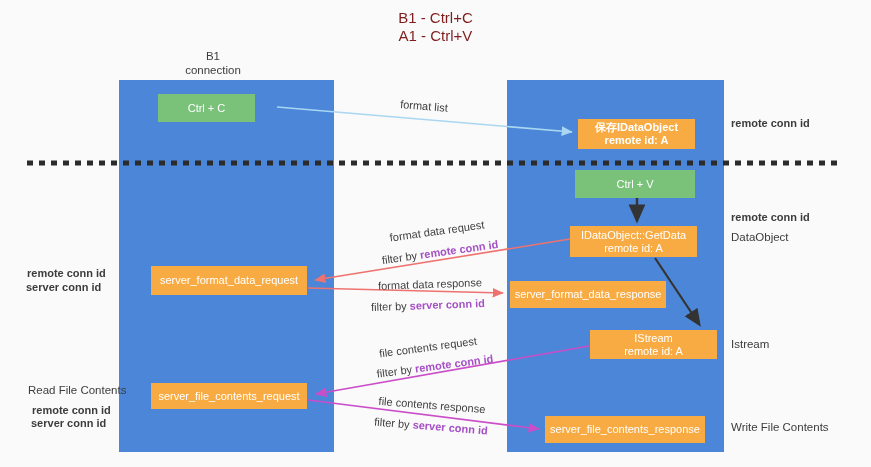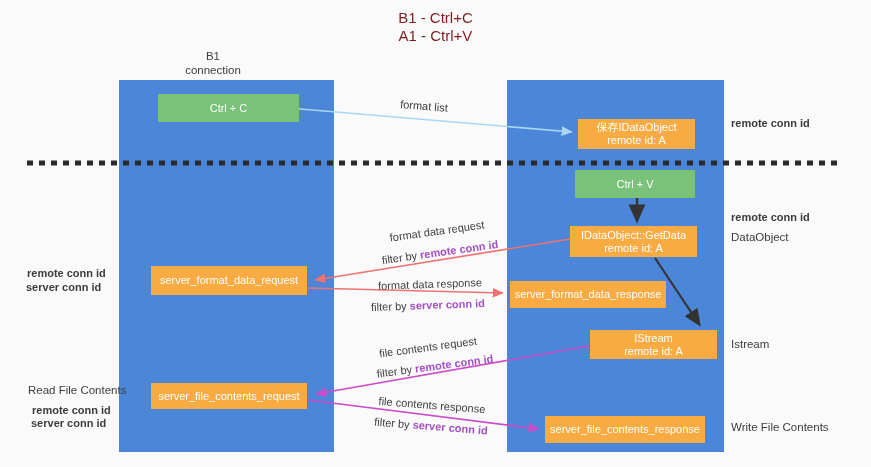--- a/index.html
+++ b/index.html
@@ -53,25 +53,25 @@
     <line x1="27" y1="163" x2="838" y2="163" stroke="#2b2b2b" stroke-width="5" stroke-dasharray="6 6"></line>
     <line x1="277" y1="107" x2="572" y2="132" stroke="#a9d7f2" stroke-width="1.6" marker-end="url(#mk-blue)"></line>
     <line x1="637" y1="198" x2="637" y2="220" stroke="#333333" stroke-width="2.4" marker-end="url(#mk-black)"></line>
     <line x1="570" y1="239" x2="315" y2="280" stroke="#ee7370" stroke-width="1.6" marker-end="url(#mk-red)"></line>
     <line x1="308" y1="288" x2="503" y2="293" stroke="#ee7370" stroke-width="1.6" marker-end="url(#mk-red)"></line>
     <line x1="655" y1="258" x2="699" y2="324" stroke="#333333" stroke-width="2.2" marker-end="url(#mk-black)"></line>
     <line x1="589" y1="346" x2="316" y2="394" stroke="#cb4ec9" stroke-width="1.6" marker-end="url(#mk-mag)"></line>
     <line x1="308" y1="400" x2="539" y2="429" stroke="#cb4ec9" stroke-width="1.6" marker-end="url(#mk-mag)"></line>
   </svg>
 
-  <div class="node green" style="left:158px;top:94px;width:141px;height:28px;text-align:center;">
+  <div class="node green" style="left:158px;top:94px;width:97px;height:28px;text-align:center;">
     <div>Ctrl + C</div>
   </div>
 
-  <div class="node orange small" style="left:578px;top:119px;width:117px;height:30px;">
+  <div class="node orange small" style="left:578px;top:119px;width:117px;height:30px;font-weight:bold;">
     <div>保存IDataObject</div>
     <div>remote id: A</div>
   </div>
 
   <div class="node green" style="left:575px;top:170px;width:120px;height:28px;">
     <div>Ctrl + V</div>
   </div>
 
   <div class="node orange small" style="left:570px;top:226px;width:127px;height:31px;">
     <div>IDataObject::GetData</div>

